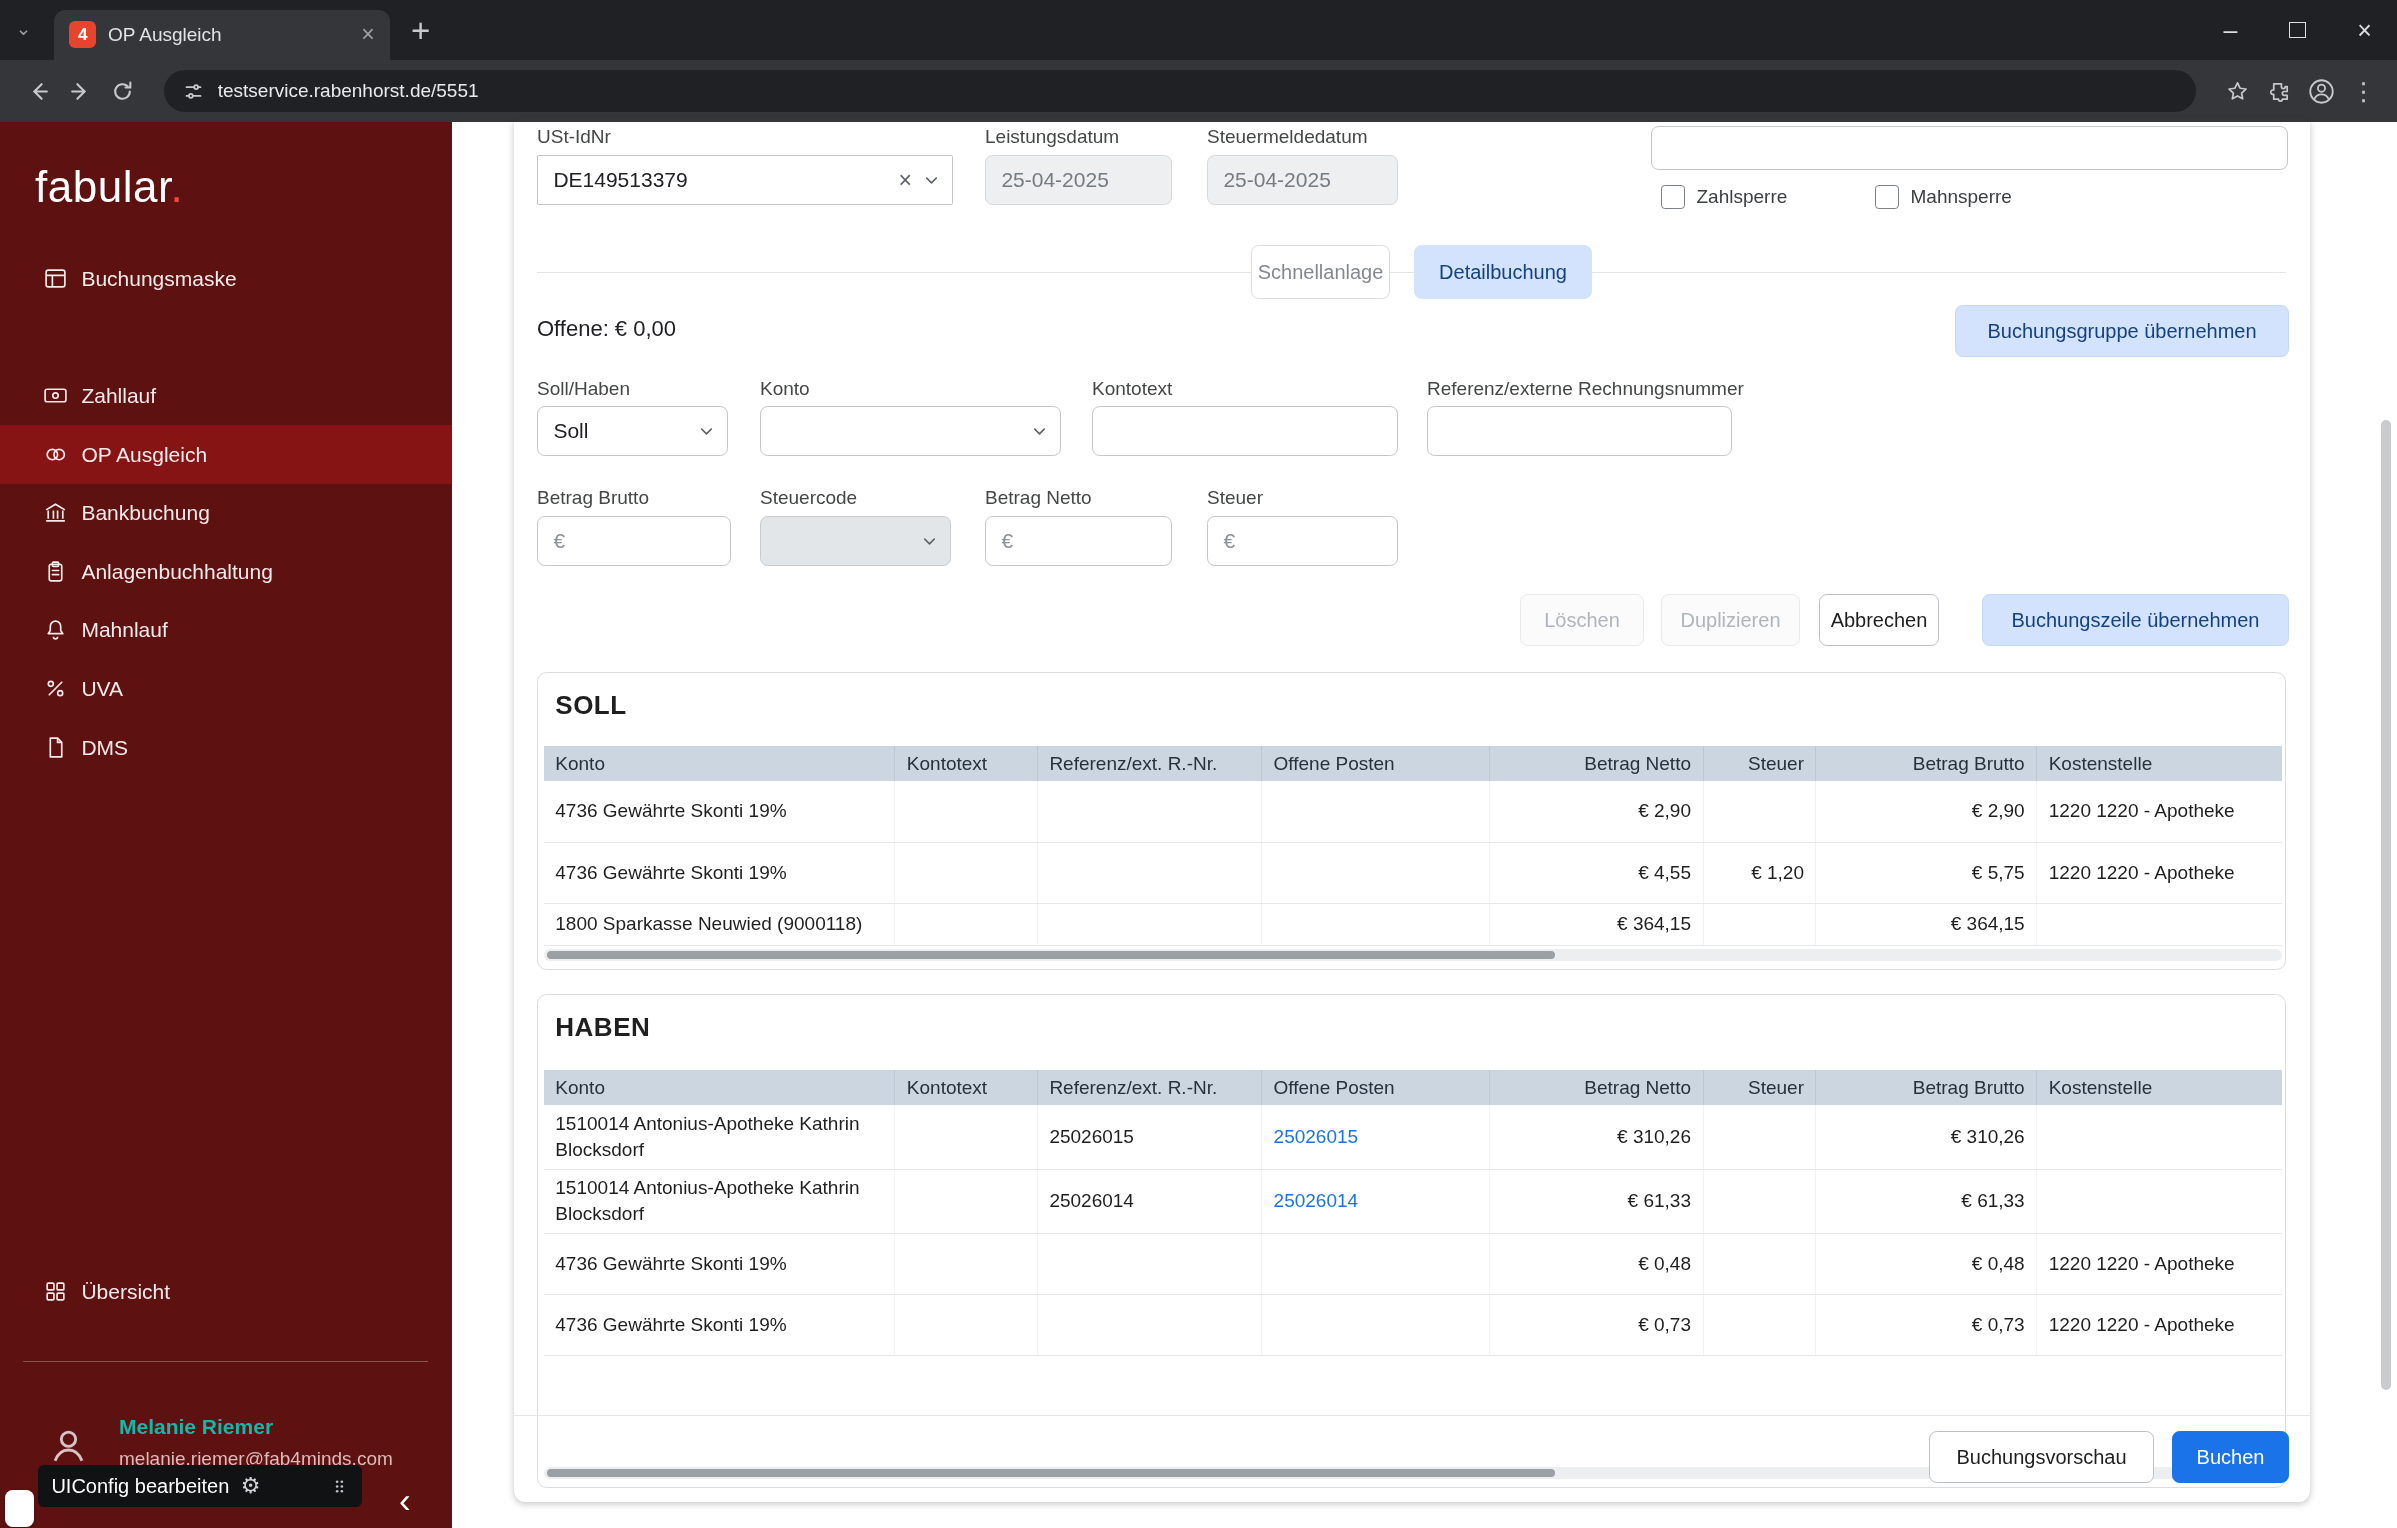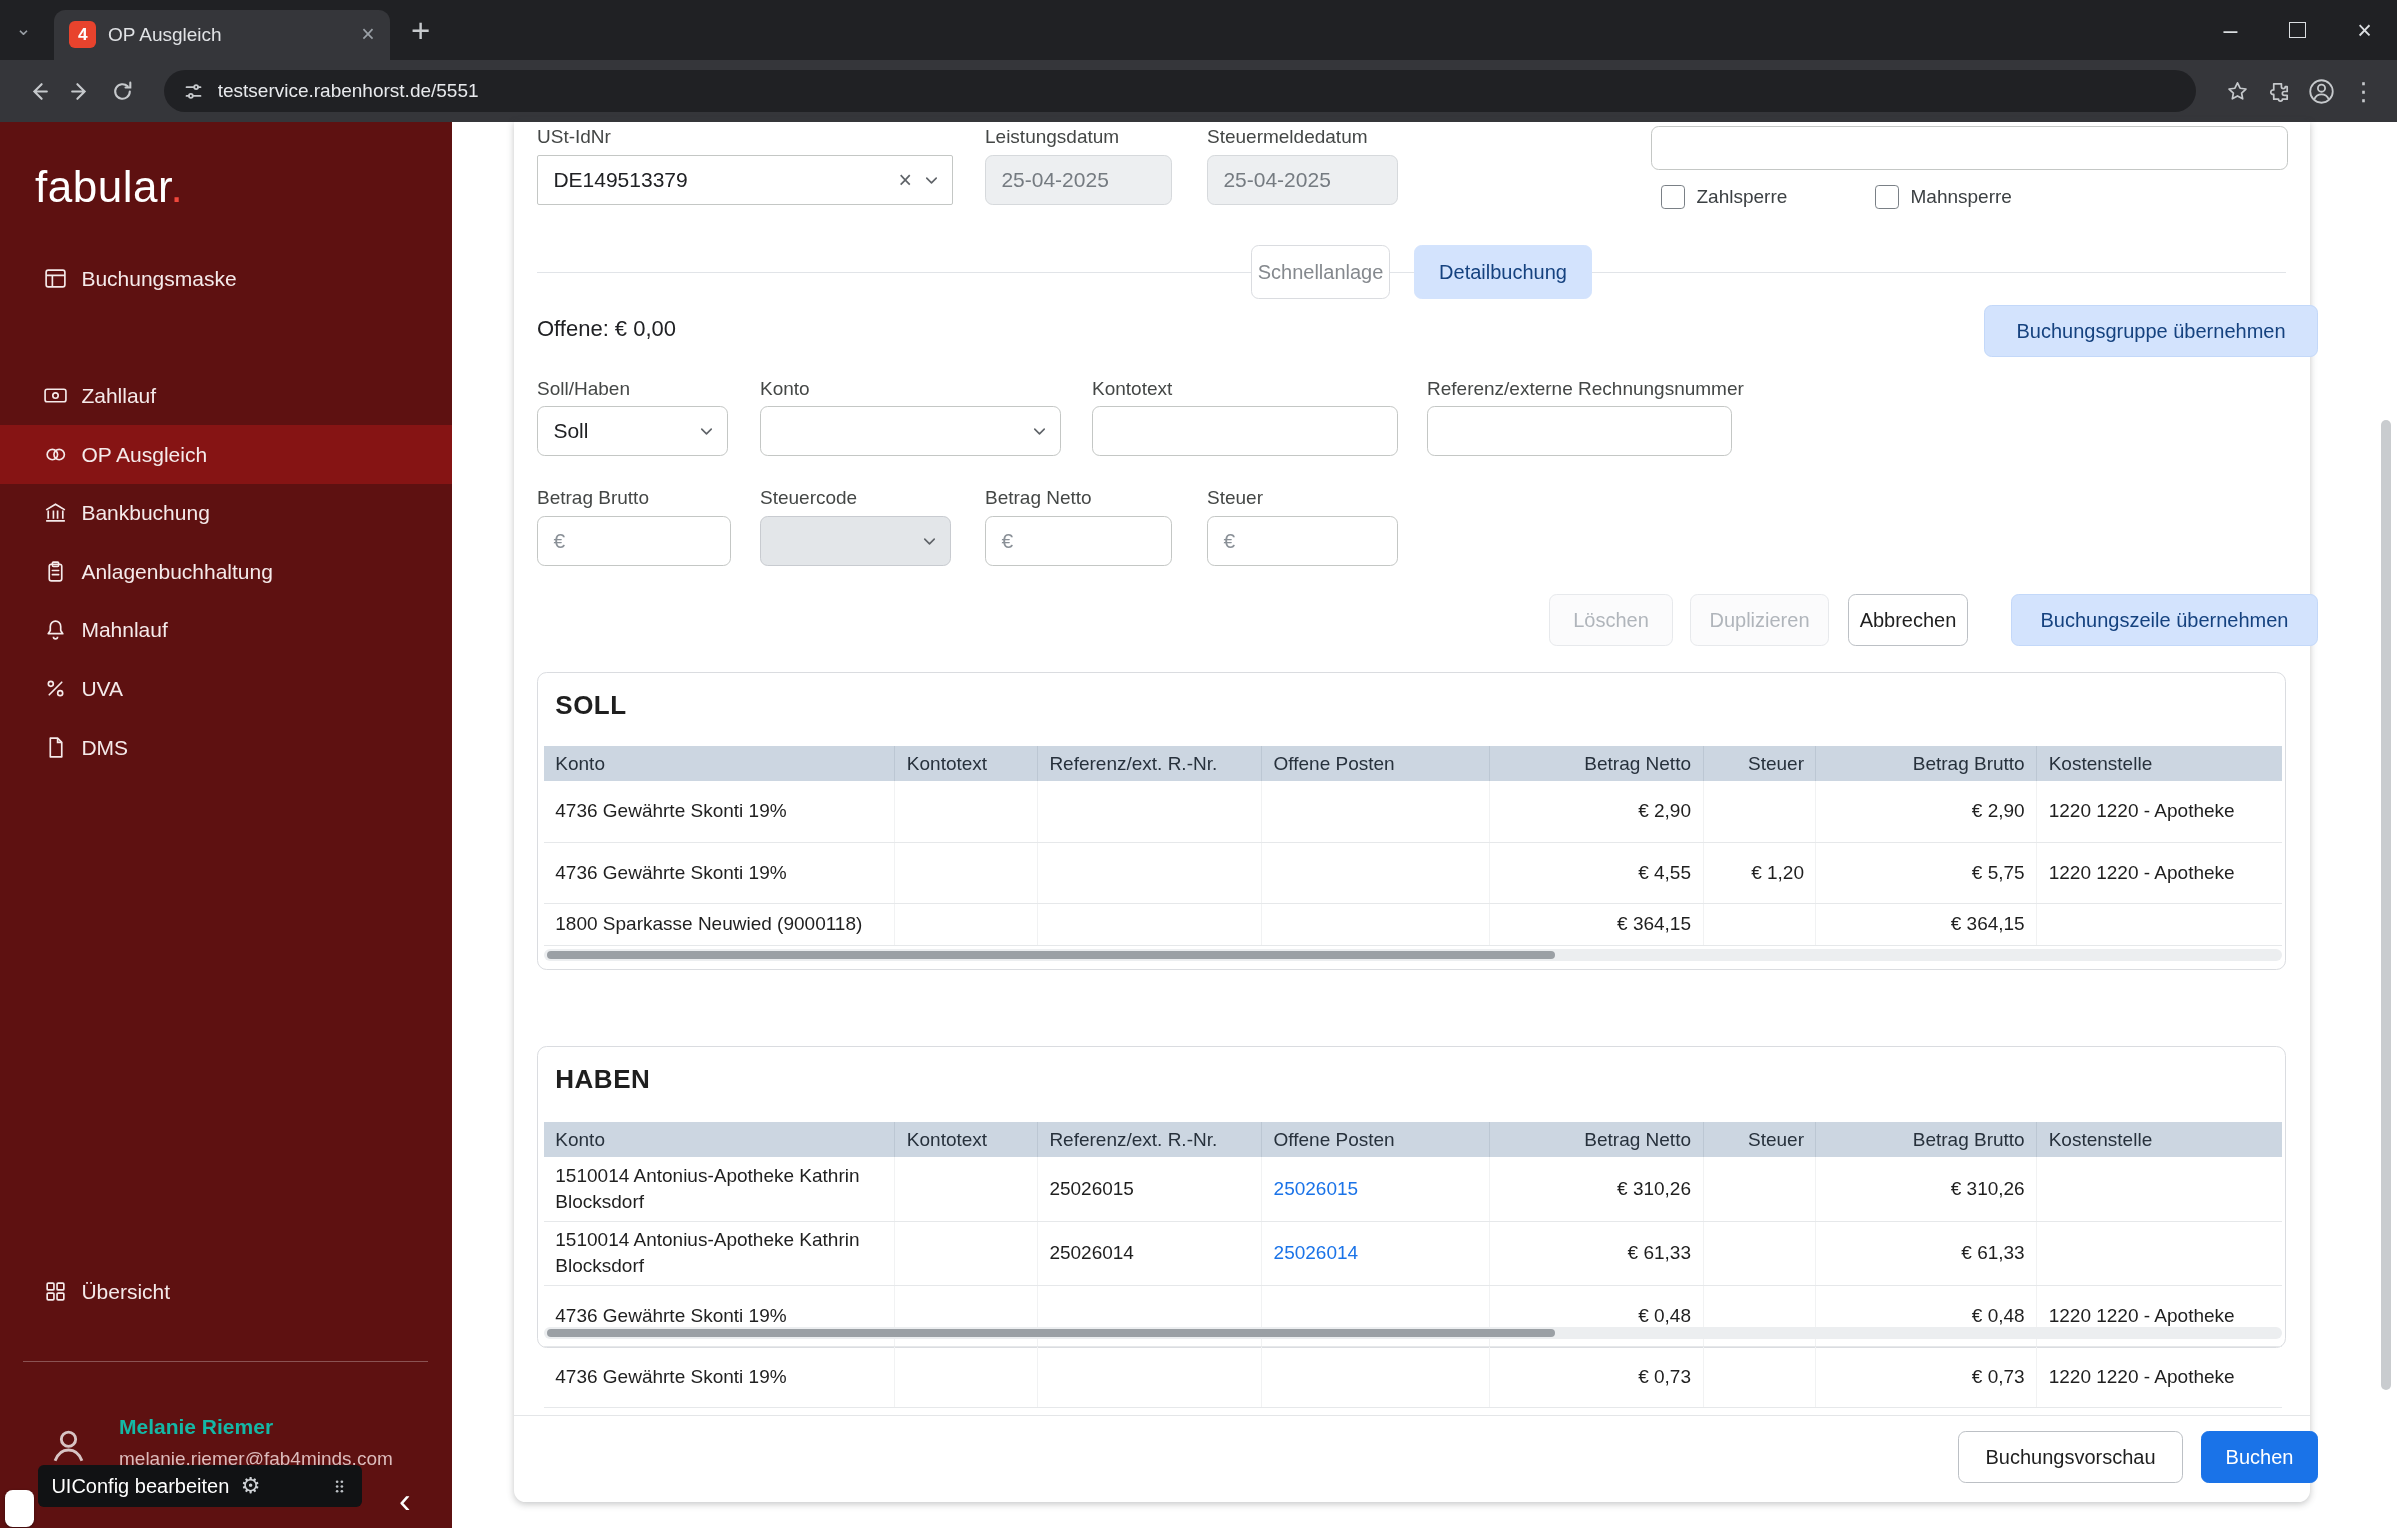--- a/index.html
+++ b/index.html
@@ -69,21 +69,21 @@
   .cbbox { width:24px; height:24px; border:1.9px solid #7a8086; border-radius:3.8px; background:#fff; flex:0 0 auto; }
   .notes { position:absolute; left:1137px; top:3.8px; width:637px; height:44px; border:1px solid #c4c7c5;
            border-radius:7.7px; background:#fff; resize:none; outline:none; }
   .tabline { position:absolute; left:23px; width:1749px; top:150px; height:1px; background:#e1e4e8; }
   .tabbtn { position:absolute; top:123px; height:54px; border-radius:7.7px; display:flex; align-items:center;
             justify-content:center; font-size:20px; background:#fff; }
   .tab-inactive { border:1px solid #dadce0; color:#85898e; }
   .tab-active { background:#d3e3fd; border:1px solid #d3e3fd; color:#15427f; }
   .saldo { position:absolute; left:23px; top:194px; font-size:22px; color:#202124; }
   .btn { position:absolute; height:52px; border-radius:7.7px; display:flex; align-items:center; justify-content:center;
-         font-size:20px; font-family:inherit; white-space:nowrap;margin-left:29px; }
+         font-size:20px; font-family:inherit; white-space:nowrap; }
   .btn-lightblue { background:#d3e3fd; border:1px solid #c3d8f9; color:#15427f; }
   .btn-outline { background:#fff; border:1px solid #bcc0c5; color:#1f1f1f; }
   .btn-disabled { background:#fbfbfc; border:1px solid #e7e9ec; color:#b0b5bb; }
   .btn-primary { background:#1a73e8; border:1px solid #1a73e8; color:#fff; }
 
   .section { position:absolute; left:23px; width:1749px; border:1px solid #dadce0; border-radius:9.6px; background:#fff; }
   .section-title { position:absolute; left:17.3px; top:17.3px; font-size:26px; font-weight:bold; color:#1f1f1f; letter-spacing:0.5px; }
   .dtable { position:absolute; left:5.8px; width:1738px; border-collapse:collapse; table-layout:fixed; }
   .dtable th { background:#ccd6e1; color:#27313c; font-size:19px; font-weight:normal; height:35px;
                padding:0 11.5px; text-align:left; border-right:1px solid #bcc7d3; }
@@ -420,21 +420,21 @@
               <td class="num">€ 364,15</td>
               <td></td>
             </tr>
           </tbody>
         </table>
         <div class="hscroll">
             <span class="thumb"></span>
           </div>
       </div>
 
-      <div class="section" style="top:924px;height:302px">
+      <div class="section" style="top:872px;height:494px">
         <div class="section-title">HABEN</div>
         <table class="dtable" style="top:75px">
           <colgroup>
             <col style="width:20.2%">
               <col style="width:8.2%">
               <col style="width:12.9%">
               <col style="width:13.1%">
             <col style="width:12.3%">
               <col style="width:6.5%">
               <col style="width:12.7%">

